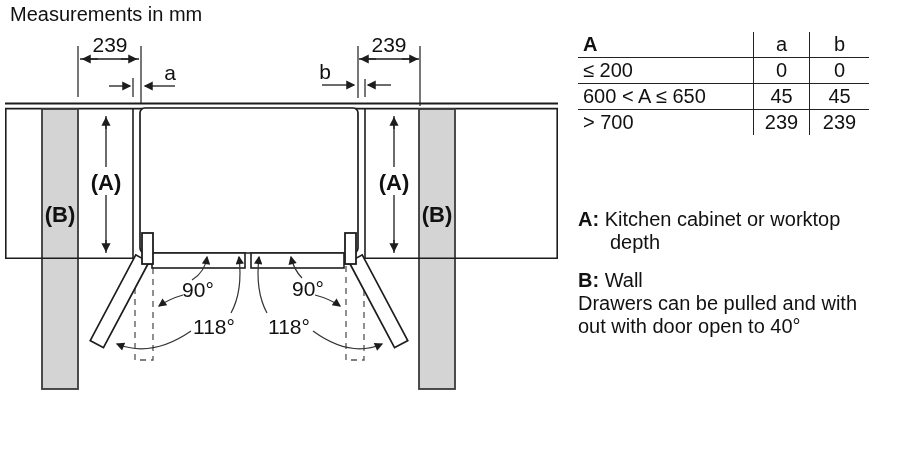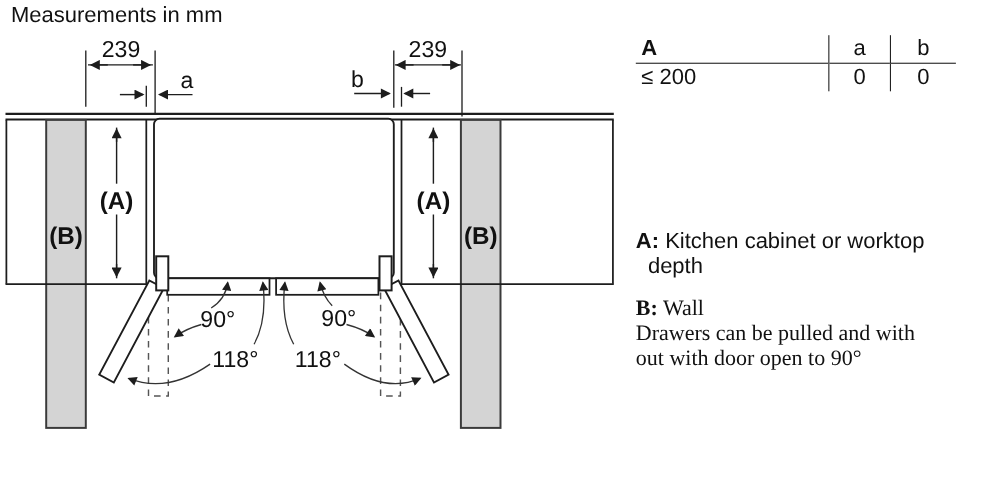--- a/index.html
+++ b/index.html
@@ -16,22 +16,22 @@
               font-size:20px;table-layout:fixed;}
   #spec-table td,#spec-table th{height:25px;padding:0;line-height:25px;font-weight:normal;}
   #spec-table .colA{width:170px;text-align:left;padding-left:5px;}
   #spec-table .cola{width:55px;text-align:center;border-left:1.5px solid #222;}
   #spec-table .colb{width:59px;text-align:center;border-left:1.5px solid #222;}
   #spec-table tr.datarow td{border-top:1.5px solid #222;}
   #spec-table th.colA{font-weight:bold;}
   
   #legend{position:absolute;left:578px;top:208px;font-size:20px;line-height:23px;}
   #legend .b{font-weight:bold;}
-  #legend .ind{margin-left:11px;}
-  #legend .block2{margin-top:15px;font-family:Liberation Serif, serif;}
+  #legend .ind{margin-left:32px;}
+  #legend .block2{margin-top:15px;}
 </style>
 </head>
 <body>
 
 <div id="stage">
 
   <div id="title">Measurements in mm</div>
 
   <svg id="diagram" width="570" height="450" viewBox="0 0 570 450">
     <defs>
@@ -135,28 +135,38 @@
         <tr>
       <th class="colA">A</th>
       <th class="cola">a</th>
       <th class="colb">b</th>
     </tr>
     <tr class="datarow">
       <td class="colA">≤ 200</td>
       <td class="cola">0</td>
       <td class="colb">0</td>
     </tr>
+    <tr class="datarow">
+      <td class="colA">600 &lt; A ≤ 650</td>
+      <td class="cola">45</td>
+      <td class="colb">45</td>
+    </tr>
+    <tr class="datarow">
+      <td class="colA">&gt; 700</td>
+      <td class="cola">239</td>
+      <td class="colb">239</td>
+    </tr>
   </tbody>
     </table>
 
   <div id="legend">
     <div>
       <div><span class="b">A:</span> <span>Kitchen cabinet or worktop</span></div>
       <div class="ind">depth</div>
     </div>
     <div class="block2">
       <div><span class="b">B:</span> <span>Wall</span></div>
       <div>Drawers can be pulled and with</div>
-      <div>out with door open to 90°</div>
+      <div>out with door open to 40°</div>
     </div>
   </div>
 
 </div>
 
 </body></html>

